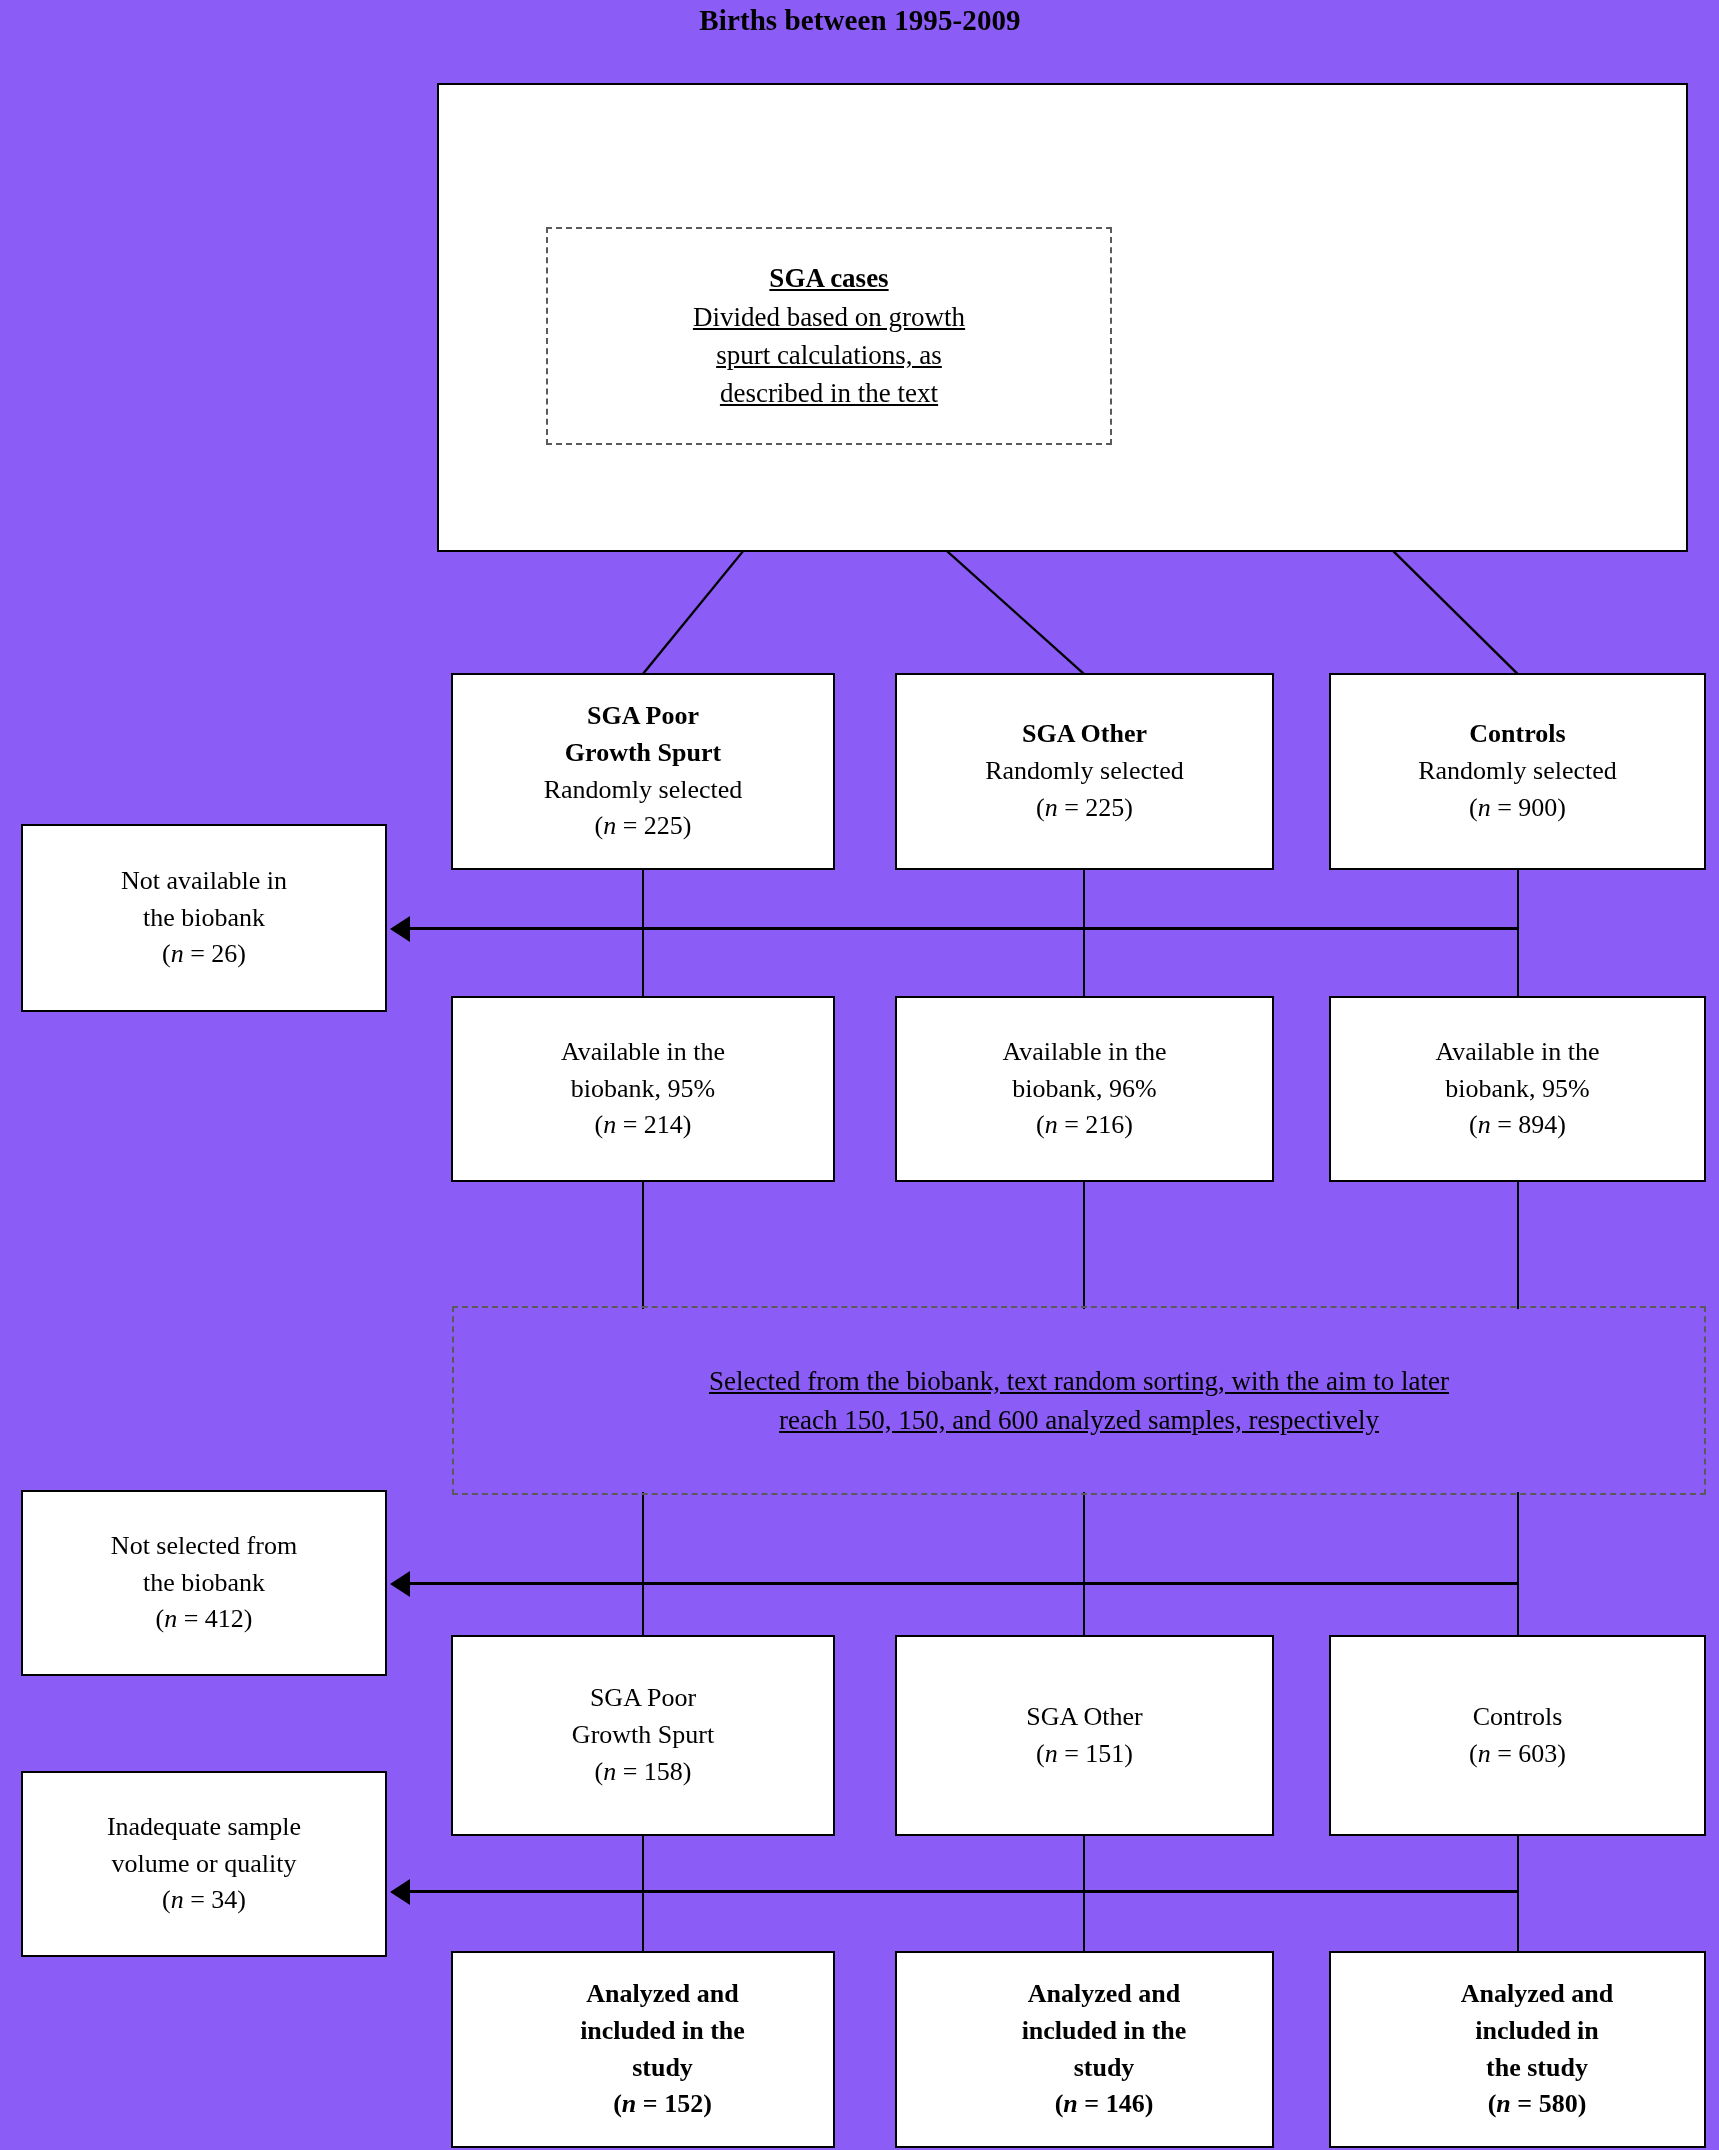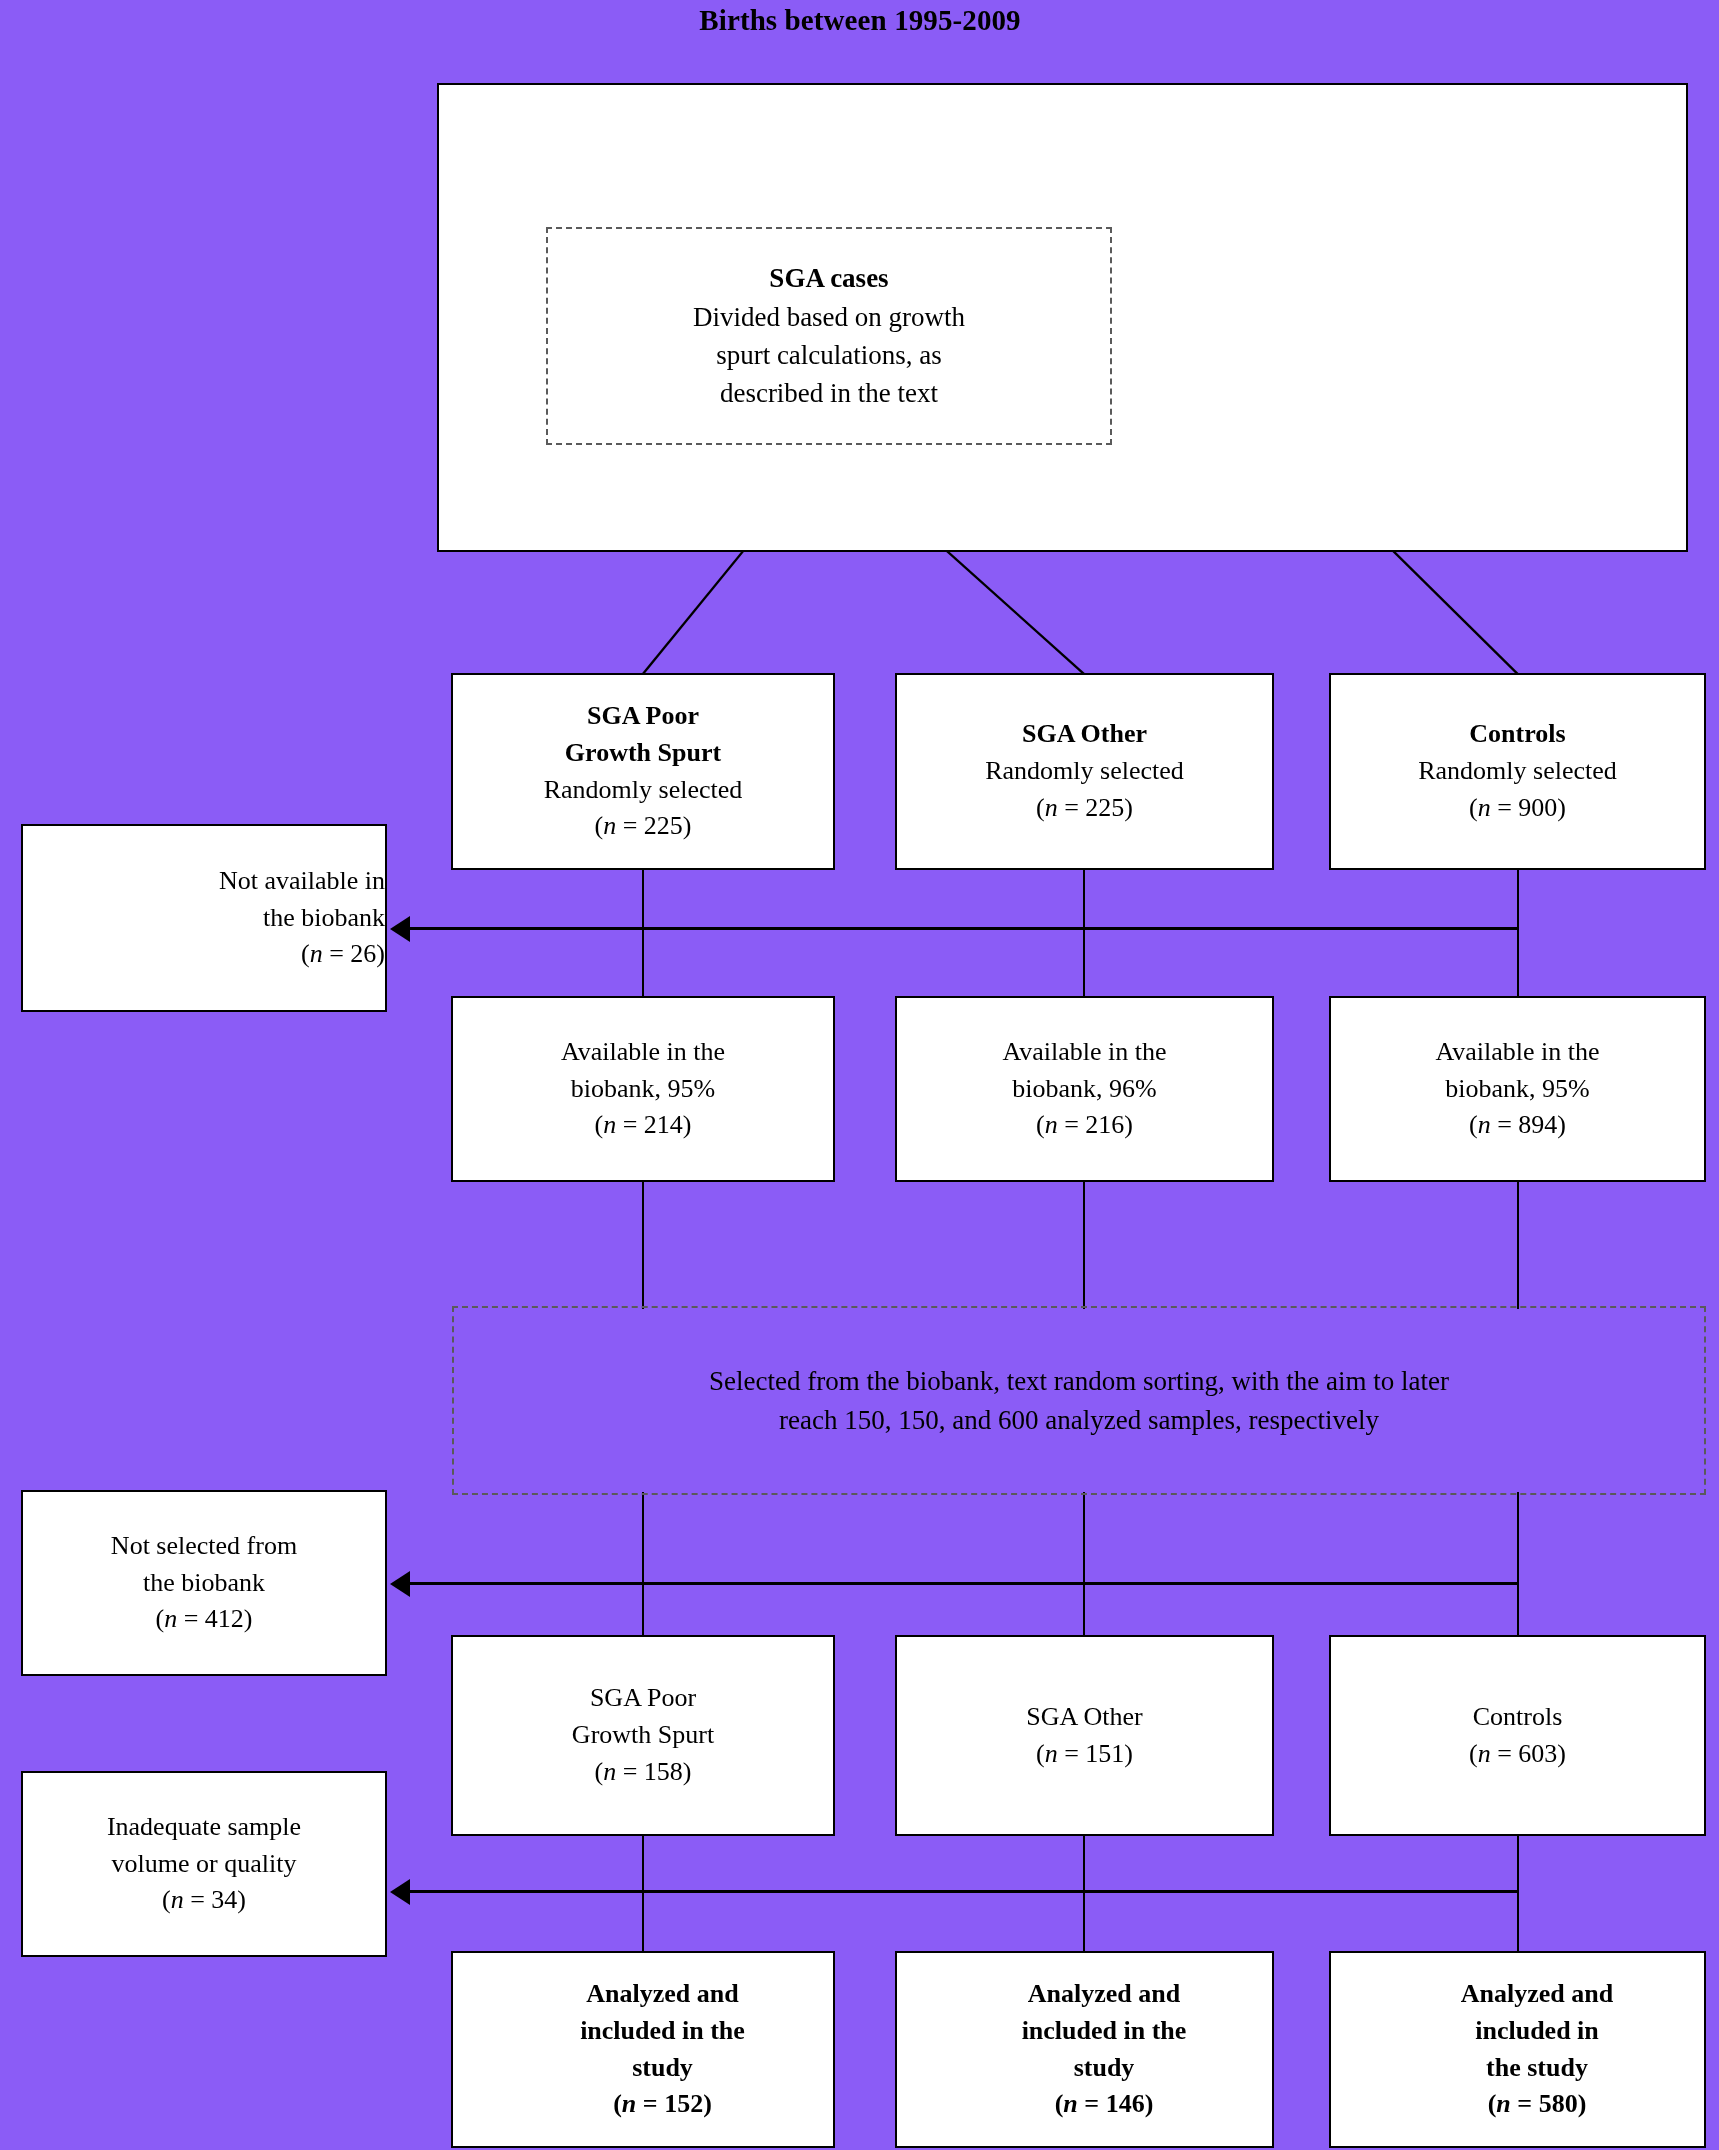--- a/index.html
+++ b/index.html
@@ -25,20 +25,21 @@
     flex-direction: column;
     align-items: center;
     justify-content: center;
     text-align: center;
     line-height: 1.42;
     z-index: 5;
   }
   .dashed {
     border: 2.9px dashed #5a5a5a;
     background: transparent;
+    text-decoration: underline;
   }
   .plain {
     position: absolute;
     text-align: center;
   }
   .ln { display: block; white-space: nowrap; }
   .b  { font-weight: bold; }
   .it { font-style: italic; }
 
   
@@ -75,21 +76,20 @@
   .row2 { top: 673px; height: 197px; font-size: 26px; }
   #r2-c1 { left: 451px;  width: 384px; }
   #r2-c2 { left: 895px; width: 379px; }
   #r2-c3 { left: 1329px; width: 377px; }
 
   
   #side-not-available {
     left: 21px; top: 824px;
     width: 366px; height: 188px;
     font-size: 26px;
-    align-items: flex-end;
   }
 
   
   .row3 { top: 996px; height: 186px; font-size: 26px; }
   #r3-c1 { left: 451px;  width: 384px; }
   #r3-c2 { left: 895px; width: 379px; }
   #r3-c3 { left: 1329px; width: 377px; }
 
   
   #selection-note-box {

